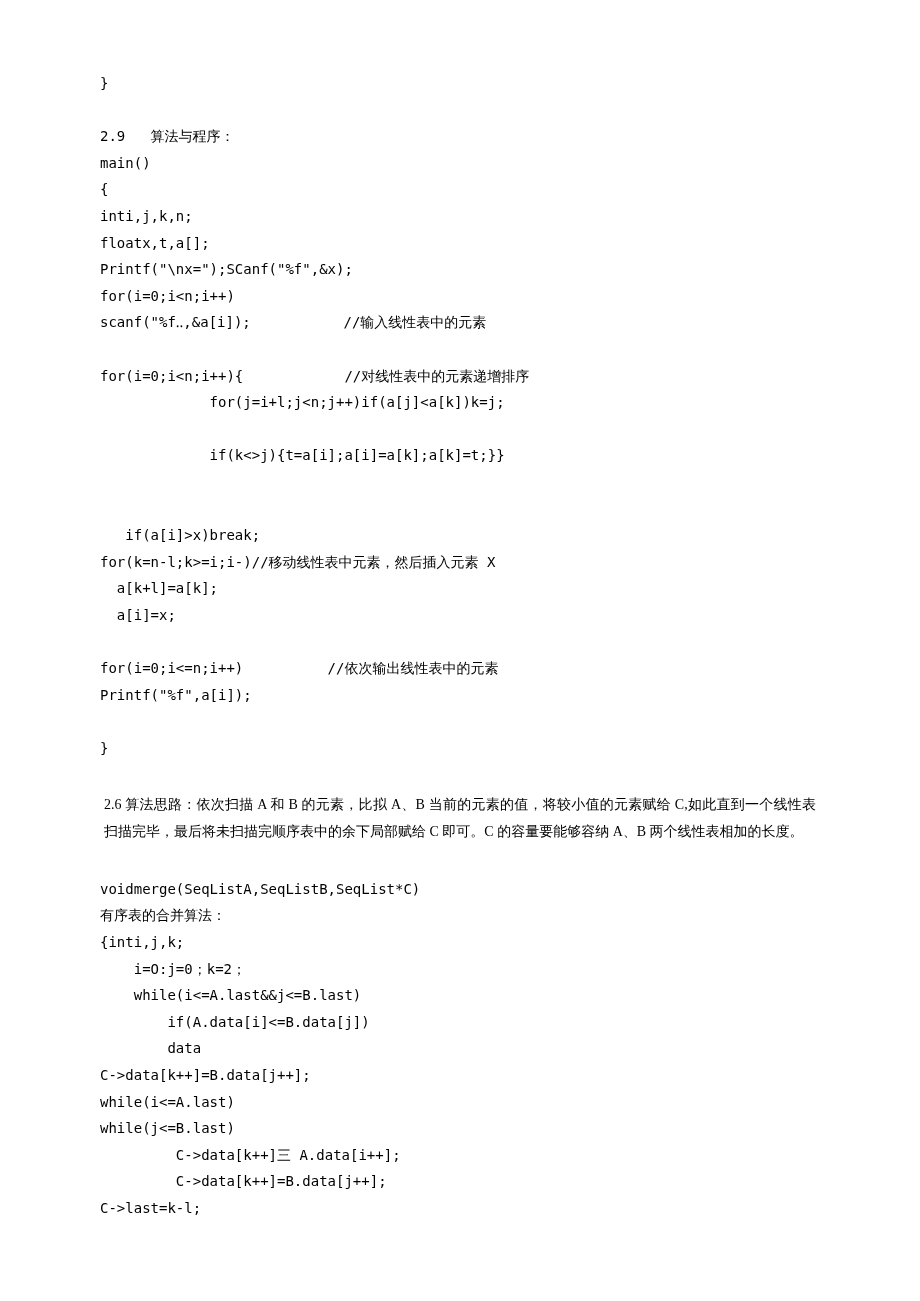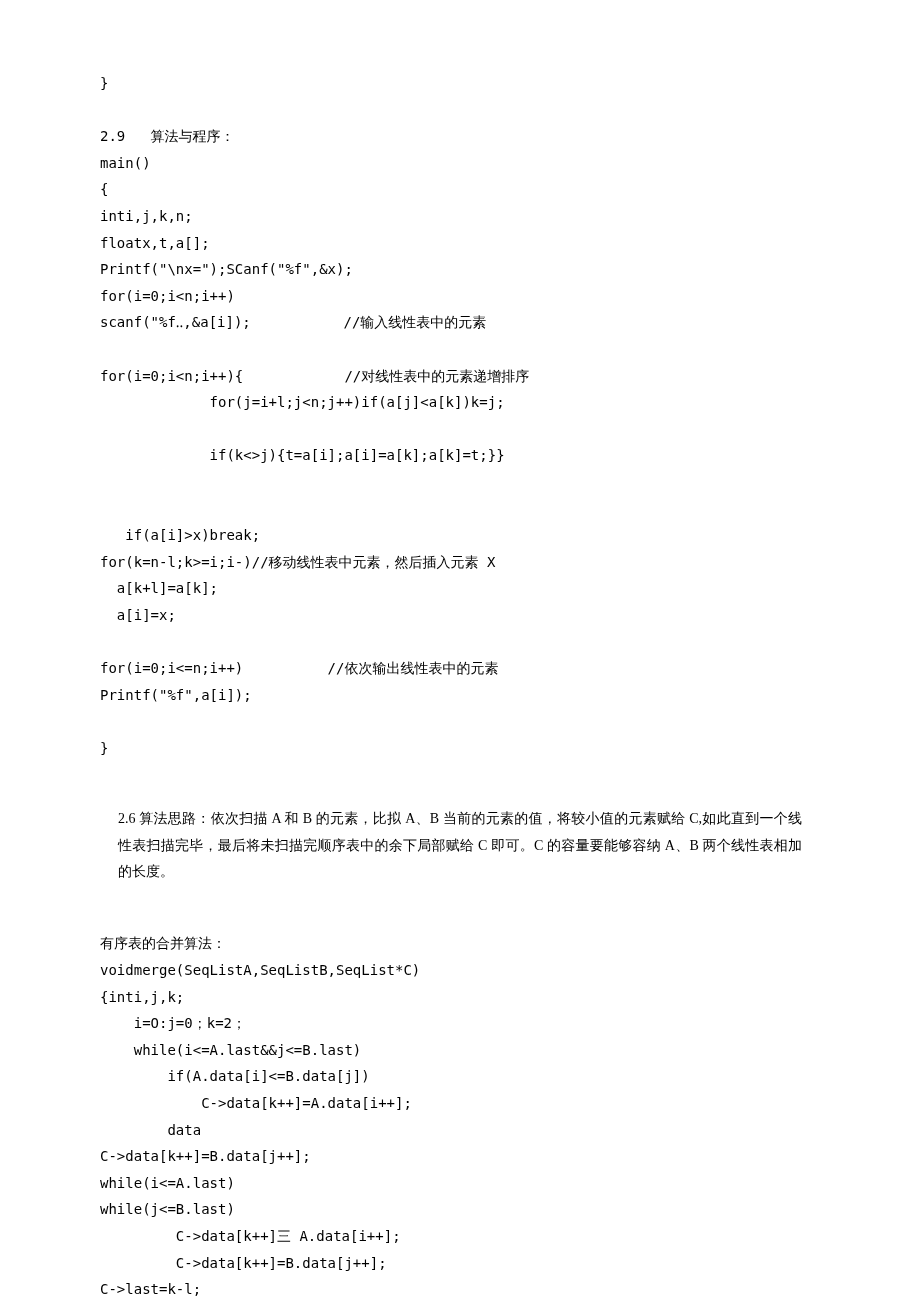--- a/index.html
+++ b/index.html
@@ -11,21 +11,21 @@
       margin: 0;
       padding: 70px 100px;
       width: 920px;
       box-sizing: border-box;
     }
     .code-line {
       font-family: "SimSun", "宋体", monospace;
       white-space: pre;
     }
     .section-para {
-      margin: 18px;
+      margin: 4px;
       text-align: justify;
     }
     .blank {
       height: 1.9em;
     }
   </style>
 </head>
 <body>
 
 <div id="block1">
@@ -57,27 +57,26 @@
     <div class="code-line">}</div>
     <div class="blank"></div>
   </div>
 
 <p class="section-para">
   <span>2.6   算法思路：</span><span>依次扫描 A 和 B 的元素，比拟 A、B 当前的元素的值，将较小值的元素赋给 C,如此直到一个线性表扫描完毕，最后将未扫描完顺序表中的余下局部赋给 C 即可。C 的容量要能够容纳 A、B 两个线性表相加的长度。</span>
 </p>
 
 <div id="block2">
     <div class="blank"></div>
+    <div class="code-line">voidmerge(SeqListA,SeqListB,SeqList*C)</div>
     <div class="code-line">有序表的合并算法：</div>
-    <div class="code-line">voidmerge(SeqListA,SeqListB,SeqList*C)</div>
     <div class="code-line">{inti,j,k;</div>
     <div class="code-line">    i=O:j=0；k=2；</div>
     <div class="code-line">    while(i&lt;=A.last&amp;&amp;j&lt;=B.last)</div>
     <div class="code-line">        if(A.data[i]&lt;=B.data[j])</div>
-    <div class="code-line">            C-&gt;data[k++]=A.data[i++];</div>
     <div class="code-line">        data</div>
     <div class="code-line">C-&gt;data[k++]=B.data[j++];</div>
     <div class="code-line">while(i&lt;=A.last)</div>
     <div class="code-line">while(j&lt;=B.last)</div>
     <div class="code-line">         C-&gt;data[k++]三 A.data[i++];</div>
     <div class="code-line">         C-&gt;data[k++]=B.data[j++];</div>
     <div class="code-line">C-&gt;last=k-l;</div>
   </div>
 
 </body></html>

